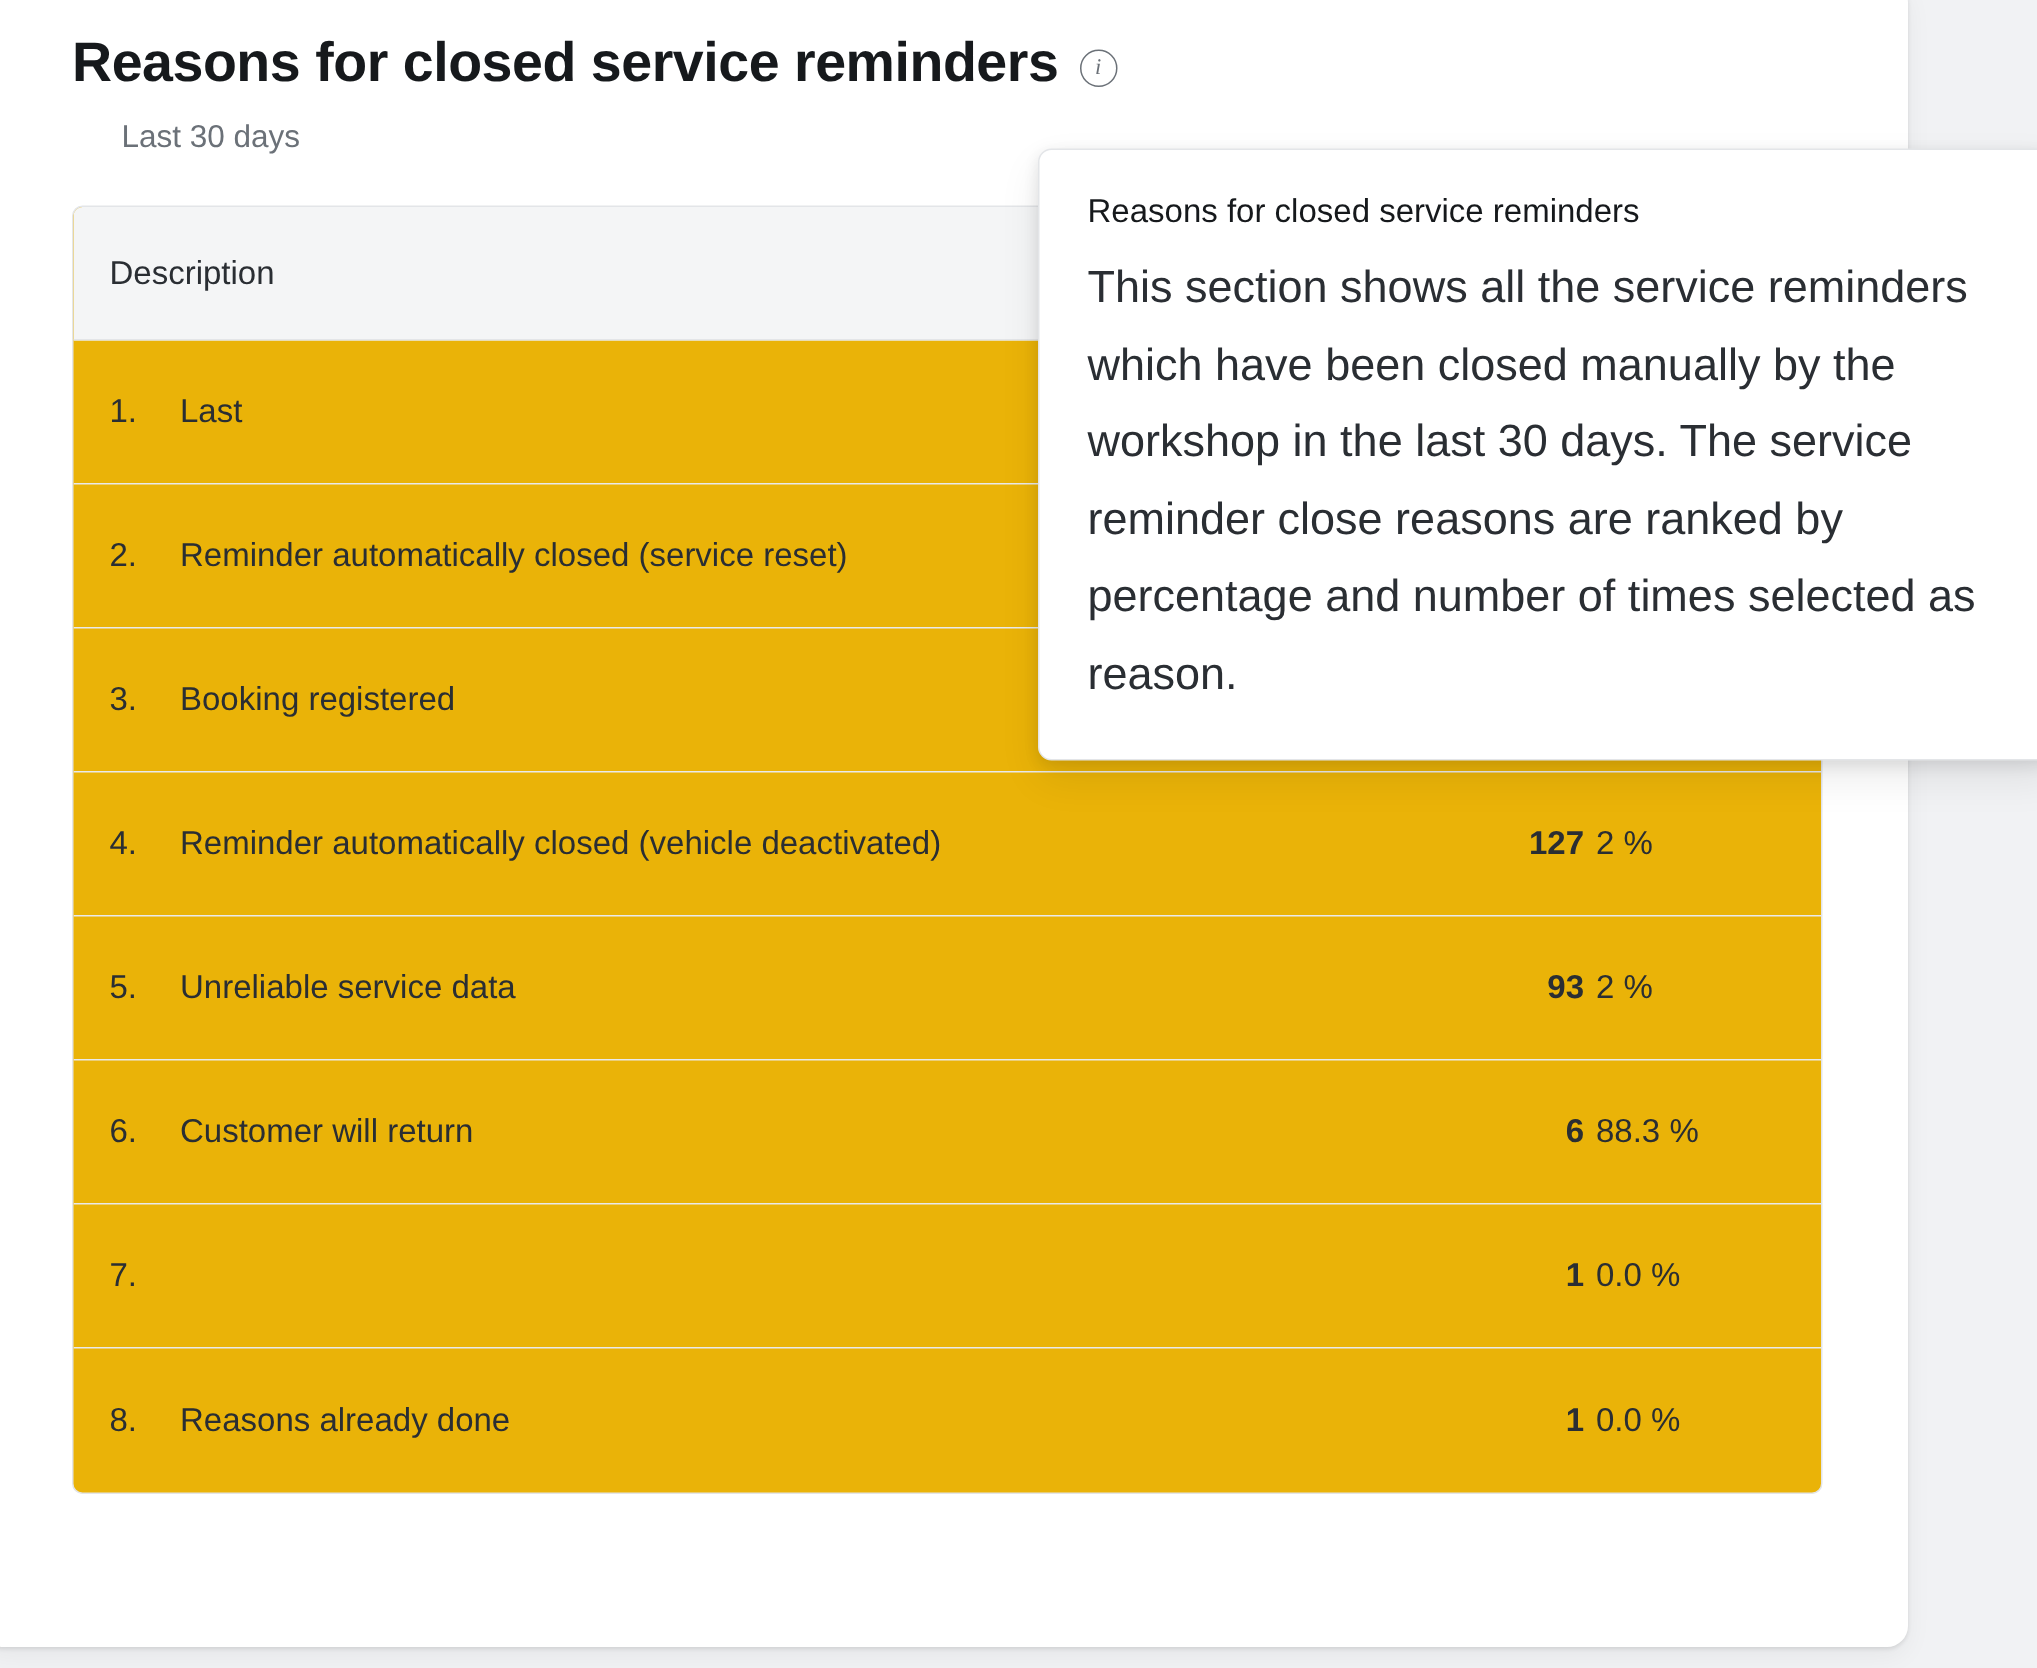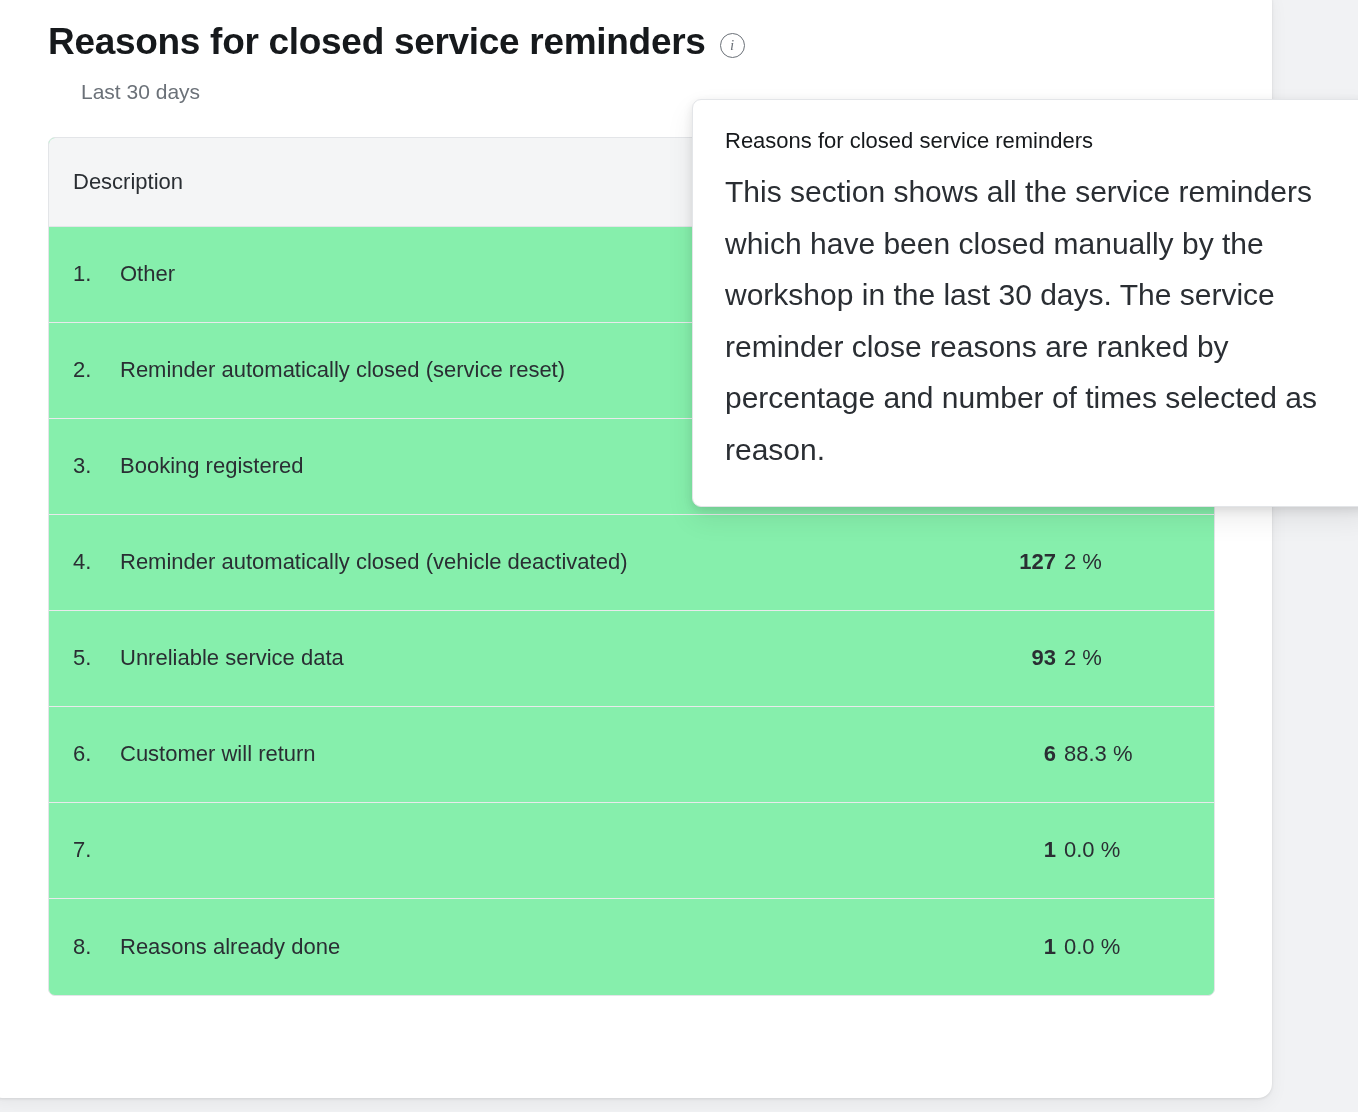--- a/index.html
+++ b/index.html
@@ -69,21 +69,21 @@
     margin-top: 17px;
     margin-left: 33px;
   }
 
   .table-wrap {
     margin-top: 33px;
     width: 1167px;
     border: 1px solid #e3e5e8;
     border-radius: 7px;
     overflow: hidden;
-    background: #86efac;
+    background: #eab308;
   }
 
   .t-head {
     display: flex;
     background: #f4f5f6;
     height: 89px;
     align-items: center;
     border-bottom: 1px solid #e3e5e8;
   }
 
@@ -173,21 +173,21 @@
 
       <div class="t-head">
         <div class="col-desc">Description</div>
         <div class="col-num"></div>
         <div class="col-pct"></div>
       </div>
 
       <div class="t-row">
         <div class="col-desc">
           <span class="rank">1.</span>
-          <span>Other</span>
+          <span>Last</span>
         </div>
         <div class="col-num"></div>
         <div class="col-pct"></div>
       </div>
 
       <div class="t-row">
         <div class="col-desc">
           <span class="rank">2.</span>
           <span>Reminder automatically closed (service reset)</span>
         </div>

